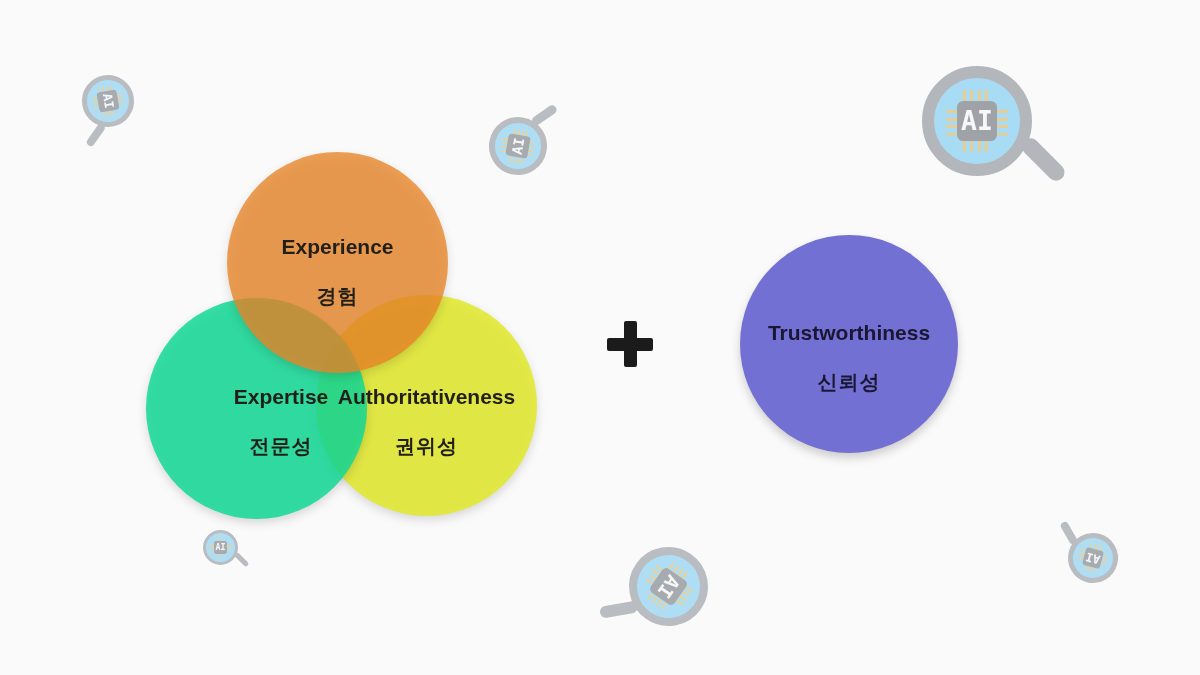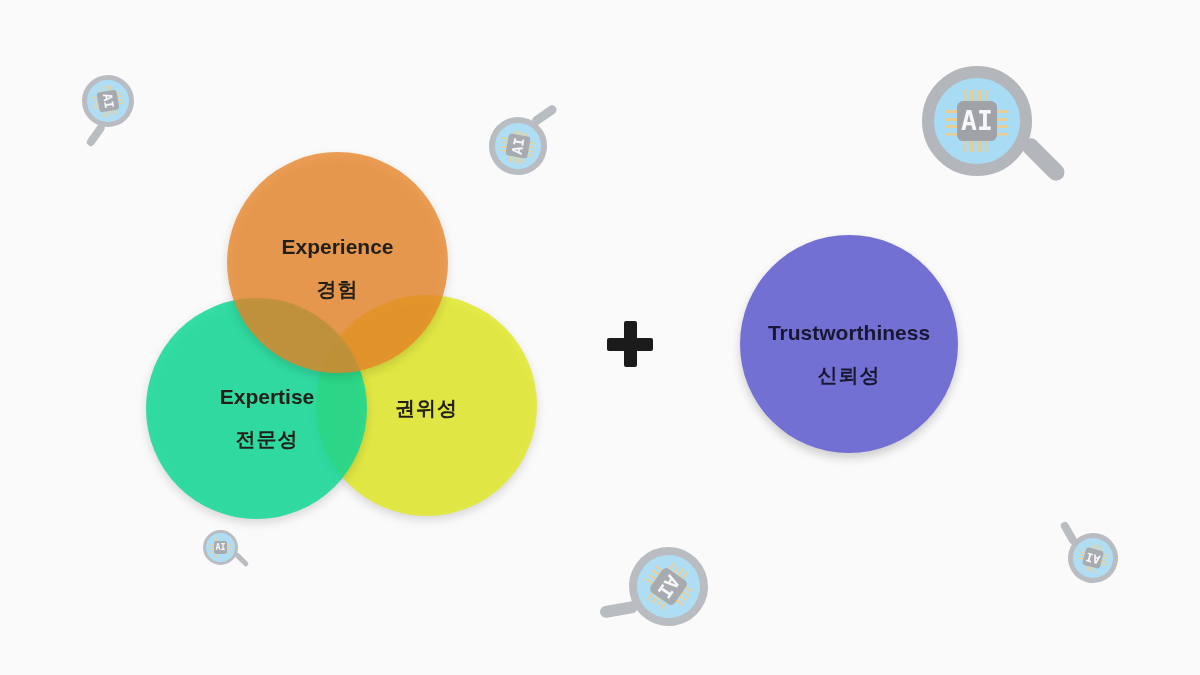--- a/index.html
+++ b/index.html
@@ -22,27 +22,27 @@
 
   .trust-circle {
     position:absolute; left:740px; top:235px; width:218px; height:218px;
     border-radius:50%; background:#7370D4; z-index:2;
     box-shadow:0 5px 10px rgba(0,0,0,0.18);
   }
 
   
   .lbl {
     position:absolute; z-index:4; display:flex; flex-direction:column;
-    align-items:center; gap:3px; text-align:center;
+    align-items:center; gap:10px; text-align:center;
     font-weight:700; color:#221F18; line-height:1.35; pointer-events:none;justify-content:center;
   }
   .lbl .en { font-size:21px; }
   .lbl .ko { font-size:20px; letter-spacing:1px;margin-top:12px; }
   .lbl-experience { left:227px; top:233px; width:221px; }
-  .lbl-expertise  { left:146px; top:383px; width:242px; }
+  .lbl-expertise  { left:160px; top:383px; width:242px; }
   .lbl-authority  { left:306px; top:383px; width:241px; }
   .lbl-trust      { left:740px; top:319px; width:218px; color:#191732; }
 
   
   .plus-icon { position:absolute; left:607px; top:321px; width:46px; height:46px; z-index:4; }
   .plus-icon::before, .plus-icon::after {
     content:""; position:absolute; background:#1B1B1B; border-radius:2px;
   }
   .plus-icon::before { left:0; top:16.5px; width:46px; height:13px; }
   .plus-icon::after  { left:16.5px; top:0; width:13px; height:46px; }
@@ -152,20 +152,21 @@
 
     <div class="lbl lbl-experience">
       <span class="en">Experience</span>
       <span class="ko">경험</span>
     </div>
     <div class="lbl lbl-expertise">
       <span class="en">Expertise</span>
       <span class="ko">전문성</span>
     </div>
     <div class="lbl lbl-authority">
+      <span class="en">Authoritativeness</span>
       <span class="ko">권위성</span>
     </div>
   </div>
 
   <div class="plus-icon">
     <span class="vh">+</span>
   </div>
 
   <div class="trust-circle"></div>
   <div class="lbl lbl-trust">

